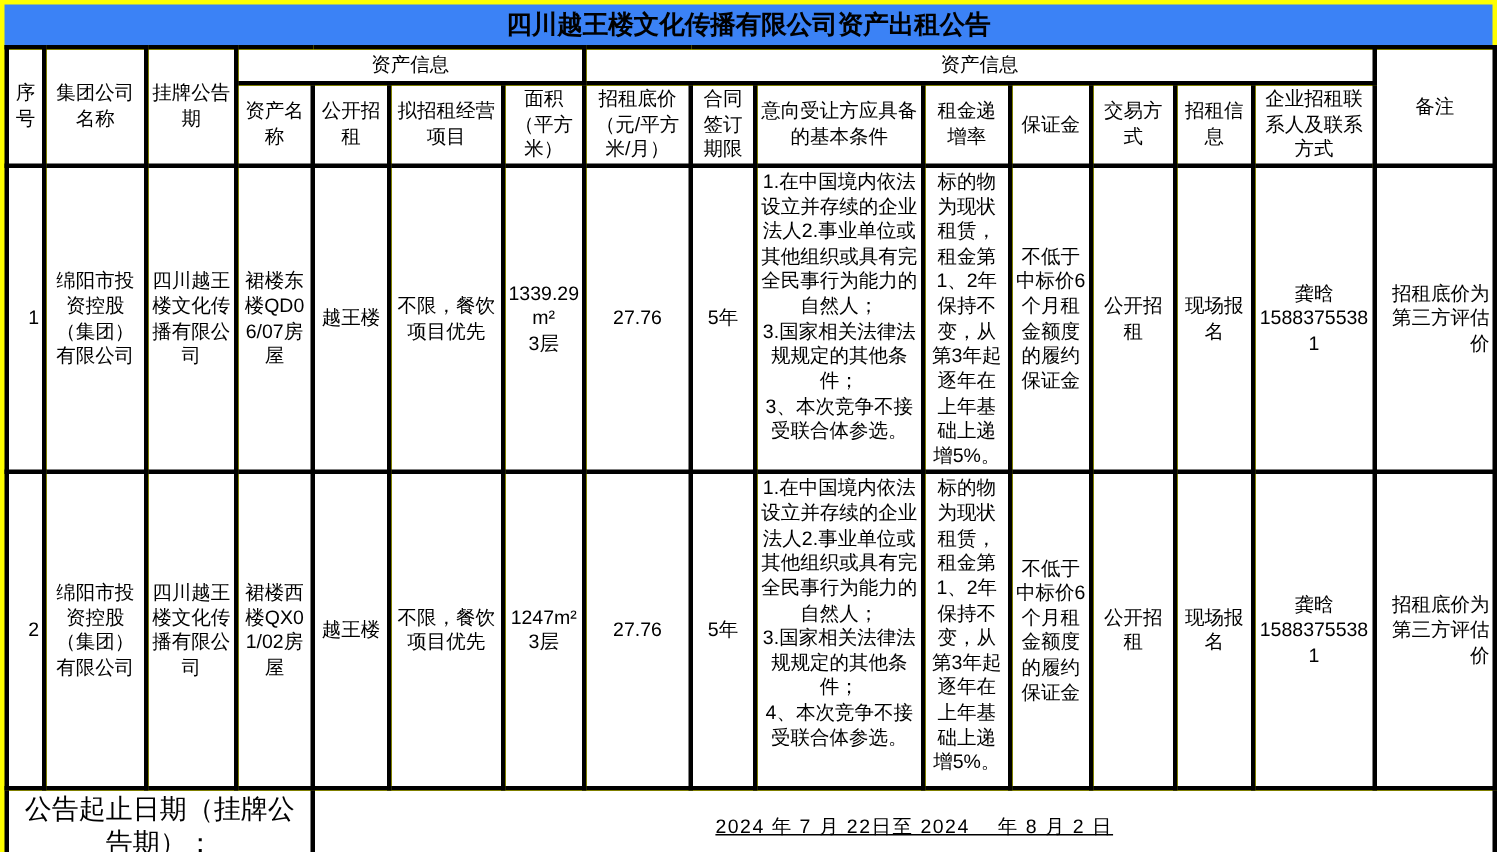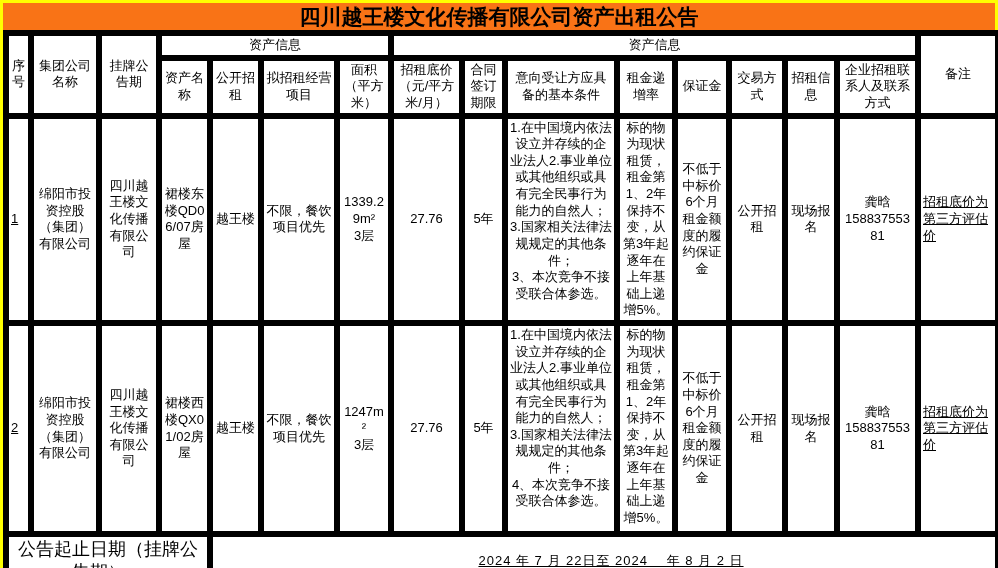--- a/index.html
+++ b/index.html
@@ -7,42 +7,42 @@
     margin: 0; padding: 0;
     width: 998px; height: 568px;
     background: #FFFF00;
     font-family: "Liberation Sans", "DejaVu Sans", sans-serif;
     color: #000;
   }
   .page { padding: 3px 3px 0 3px; }
   .title {
     height: 27px;
     display: flex; align-items: center; justify-content: center;
-    font-size: 21px; font-weight: bold;
-    background: #f97316;
+    font-size: 17px; font-weight: bold;
+    background: #3b82f6;
   }
   table {
     border-collapse: collapse;
     table-layout: fixed;
     width: 992px;
   }
   th, td {
-    border: 6px solid #000000;
+    border: 3px solid #000000;
     background: #fff;
     font-size: 13px;
     line-height: 1.28;
     padding: 1px 2px;
     vertical-align: middle;
     white-space: pre-line;
     word-break: break-all;
     overflow: hidden;
   }
   th { font-weight: normal; text-align: center; }
   td { text-align: center; }
-  td.center { text-align: left; text-decoration: underline; }
+  td.center { text-align: right; }
   td.va-top { vertical-align: top; }
   tr.group-row  { height: 24px; }
   tr.sub-row    { height: 54px; }
   tr.data-row-1 { height: 200px; }
   tr.data-row-2 { height: 211px; }
   tr.footer-row { height: 40px; }
   td.foot-label { font-size: 18px; }
   td.foot-value { padding-left: 16px; letter-spacing: 1px; text-decoration: underline; }
 </style>
 </head>

